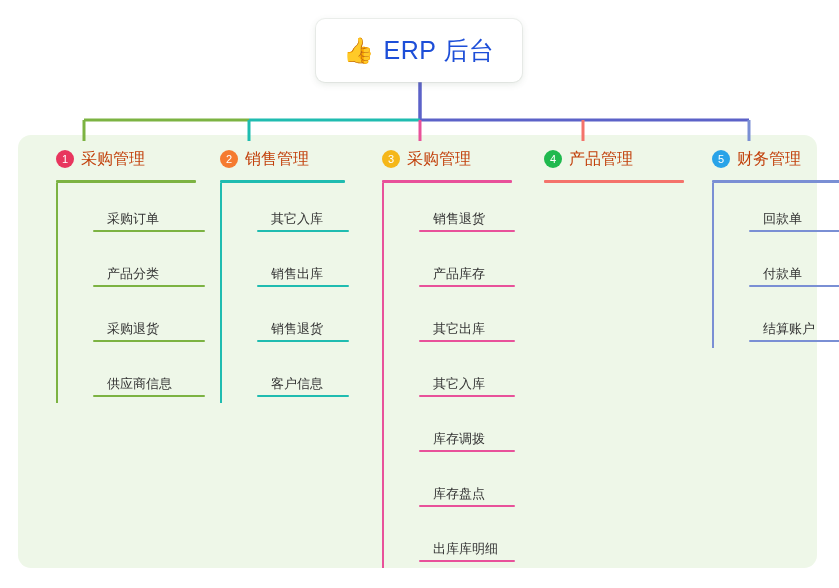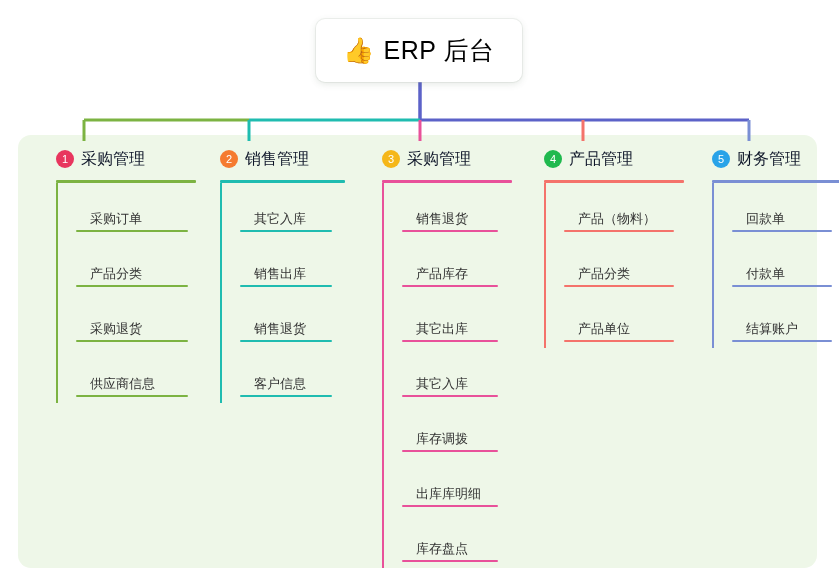--- a/index.html
+++ b/index.html
@@ -19,21 +19,21 @@
     width:206px;height:63px;
     background:#ffffff;
     border-radius:9px;
     box-shadow:0 2px 7px rgba(90,110,90,.16), 0 0 0 1px rgba(210,215,210,.30);
     display:flex;align-items:center;justify-content:center;
     gap:9px;
     z-index:6;
   }
   .root-emoji{font-size:25px;line-height:1;}
   .root-title{
-    font-size:25px;color:#000000;letter-spacing:.5px;white-space:nowrap;
+    font-size:25px;color:#1d4ed8;letter-spacing:.5px;white-space:nowrap;
   }
 
   
   .panel{
     position:absolute;
     left:18px;top:135px;
     width:799px;height:433px;
     background:#eef7e8;
     border-radius:13px;
     z-index:1;
@@ -44,26 +44,26 @@
 
   
   .col{position:absolute;top:146px;z-index:5;}
   .col-head{display:flex;align-items:center;gap:7px;height:26px;padding-left:20px;}
   .badge{
     width:18px;height:18px;border-radius:50%;
     color:#ffffff;font-size:11px;line-height:18px;text-align:center;
     font-family:"Liberation Sans",sans-serif;
     flex:0 0 auto;
   }
-  .col-title{font-size:16px;color:#0f172a;white-space:nowrap;}
+  .col-title{font-size:16px;color:#c2410c;white-space:nowrap;}
   .head-rule{height:3px;margin-top:8px;border-radius:1px;}
 
   .items{position:relative;margin-top:0;padding-left:20px;}
   .spine{position:absolute;left:20px;top:0;bottom:0;width:2px;}
-  .item{position:relative;height:55px;}
+  .item{position:relative;height:55px;margin-left:17px;}
   .item-label{
     position:absolute;left:34px;bottom:10px;
     font-size:13px;color:#333333;white-space:nowrap;
   }
   .item-rule{position:absolute;left:20px;bottom:6px;height:1.6px;border-radius:1px;}
 </style>
 </head>
 <body>
 
 <div id="canvas">
@@ -165,50 +165,35 @@
           </div>
           <div class="item">
             <span class="item-label">其它入库</span>
             <div class="item-rule" style="background: rgb(232, 81, 154); width: 96px;"></div>
           </div>
           <div class="item">
             <span class="item-label">库存调拨</span>
             <div class="item-rule" style="background: rgb(232, 81, 154); width: 96px;"></div>
           </div>
           <div class="item">
+            <span class="item-label">库存盘点</span>
+            <div class="item-rule" style="background: rgb(232, 81, 154); width: 96px;"></div>
+          </div>
+          <div class="item">
             <span class="item-label">出库库明细</span>
-            <div class="item-rule" style="background: rgb(232, 81, 154); width: 96px;"></div>
-          </div>
-          <div class="item">
-            <span class="item-label">库存盘点</span>
             <div class="item-rule" style="background: rgb(232, 81, 154); width: 96px;"></div>
           </div>
         </div>
       </div>
       <div class="col" style="left: 524px;">
         <div class="col-head">
           <span class="badge" style="background: rgb(31, 185, 78);">4</span>
           <span class="col-title">产品管理</span>
         </div>
         <div class="head-rule" style="background: rgb(244, 115, 107); width: 140px; margin-left: 20px;"></div>
-        <div class="items">
-          <div class="spine" style="background: rgb(244, 115, 107);"></div>
-          <div class="item">
-            <span class="item-label">产品（物料）</span>
-            <div class="item-rule" style="background: rgb(244, 115, 107); width: 110px;"></div>
-          </div>
-          <div class="item">
-            <span class="item-label">产品分类</span>
-            <div class="item-rule" style="background: rgb(244, 115, 107); width: 110px;"></div>
-          </div>
-          <div class="item">
-            <span class="item-label">产品单位</span>
-            <div class="item-rule" style="background: rgb(244, 115, 107); width: 110px;"></div>
-          </div>
-        </div>
       </div>
       <div class="col" style="left: 692px;">
         <div class="col-head">
           <span class="badge" style="background: rgb(41, 163, 232);">5</span>
           <span class="col-title">财务管理</span>
         </div>
         <div class="head-rule" style="background: rgb(122, 143, 212); width: 135px; margin-left: 20px;"></div>
         <div class="items">
           <div class="spine" style="background: rgb(122, 143, 212);"></div>
           <div class="item">

